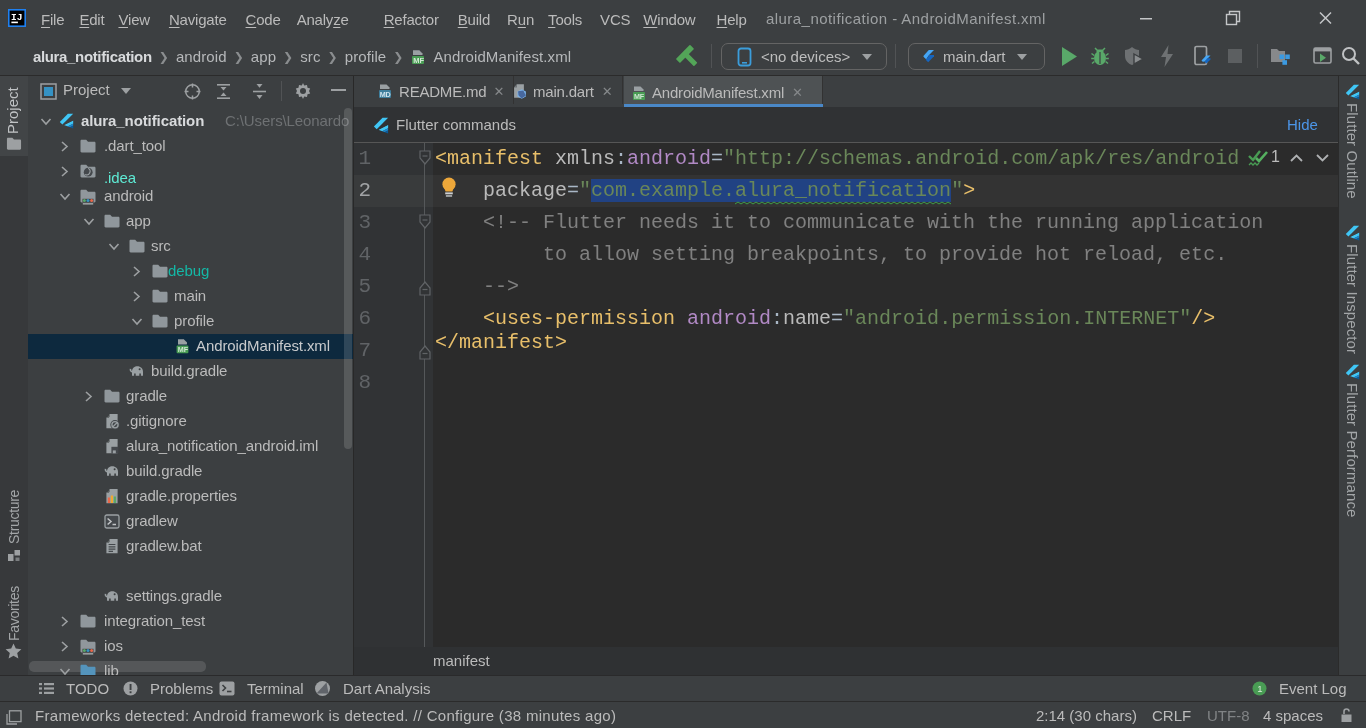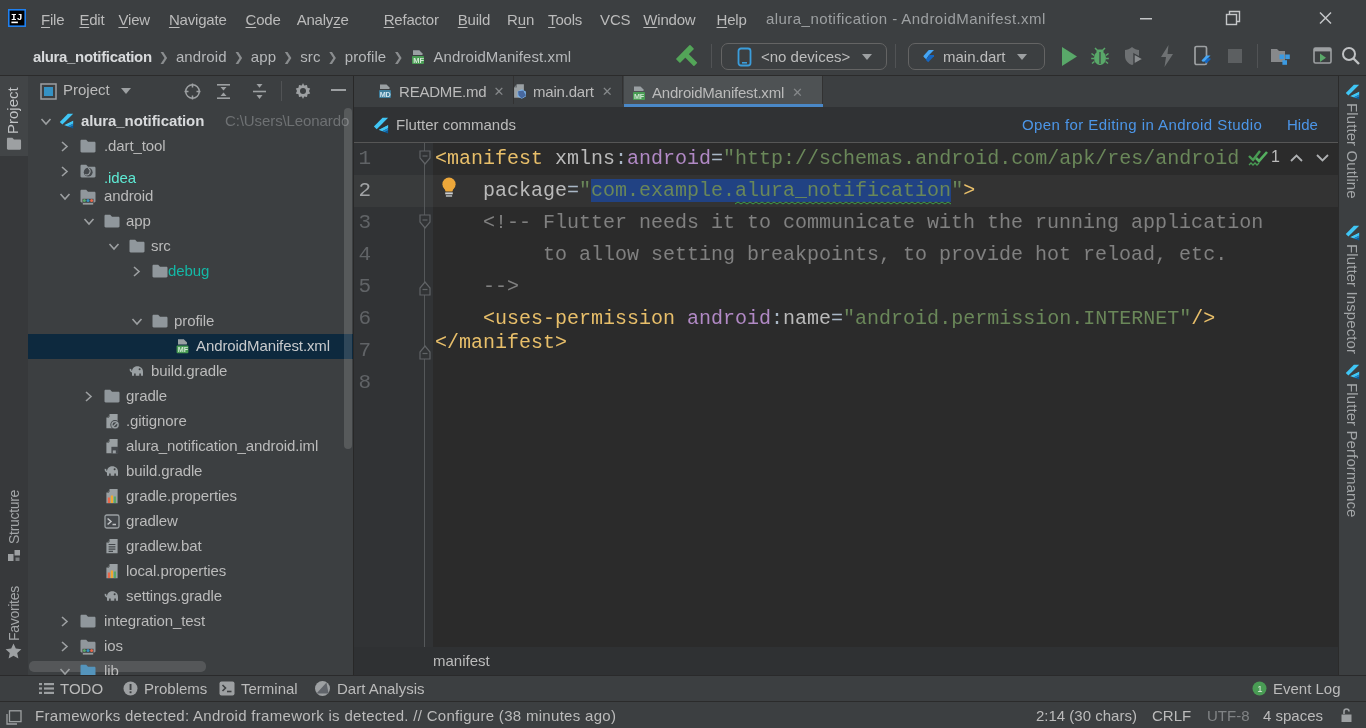--- a/index.html
+++ b/index.html
@@ -57,21 +57,21 @@
   .amber { color:#e8bf6a; } .attr { color:#bababa; } .ns { color:#b189c5; }
   .grn { color:#6a8759; } .cmt { color:#808080; } .wht { color:#a9b7c6; }
 
   
   #rstripe { left:1338px; top:76px; width:28px; height:626px; background:#3c3f41; border-left:1px solid #2b2b2b;}
 
   
   #bottombar { left:0; top:675px; width:1366px; height:26px; background:#3c3f41; border-top:1px solid #2a2a2b; }
   #statusbar { left:0; top:701px; width:1366px; height:27px; background:#3c3f41;
                border-top:1px solid #2b2b2b; color:#bbbbbb; font-size:15px; }
-  .bitem { position:absolute; top:0; height:25px; display:flex; align-items:center; gap:6px;
+  .bitem { position:absolute; top:0; height:25px; display:flex; align-items:center; gap:12px;
            color:#bbbbbb; font-size:15px; }
 </style>
 </head>
 <body>
 <div id="root">
   <div class="abs" id="titlebar">
     <svg class="abs" style="left:8px;top:9px" width="18" height="18" viewBox="0 0 18 18">
       <rect x="0.8" y="0.8" width="16.4" height="16.4" fill="#000000" stroke="#1f80f0" stroke-width="1.6"></rect>
       <text x="3" y="10.5" font-family="Liberation Mono,monospace" font-size="9.5" font-weight="bold" fill="#ffffff">IJ</text>
       <rect x="3.4" y="12.6" width="6.5" height="1.6" fill="#ffffff"></rect>
@@ -370,20 +370,31 @@
           <svg class="abs" style="left:102px;top:6px;color:#9da0a2" width="14" height="13" viewBox="0 0 14 13">
             <use href="#chevR"></use>
           </svg>
           <svg class="abs" style="left:124px;top:4px" width="16" height="17" viewBox="0 0 16 17">
             <g style="color:#90979c">
               <use href="#folder"></use>
             </g>
           </svg>
           <span class="abs" style="left:140px;top:3px;color:#14b8a6">debug</span>
         </div>
+      <div class="trow" style="top:208px;">
+          <svg class="abs" style="left:102px;top:6px;color:#9da0a2" width="14" height="13" viewBox="0 0 14 13">
+            <use href="#chevR"></use>
+          </svg>
+          <svg class="abs" style="left:124px;top:4px" width="16" height="17" viewBox="0 0 16 17">
+            <g style="color:#90979c">
+              <use href="#folder"></use>
+            </g>
+          </svg>
+          <span class="abs" style="left:146px;top:3px;color:#bbbbbb">main</span>
+        </div>
       <div class="trow" style="top:233px;">
           <svg class="abs" style="left:102px;top:6px;color:#9da0a2" width="14" height="13" viewBox="0 0 14 13">
             <use href="#chevD"></use>
           </svg>
           <svg class="abs" style="left:124px;top:4px" width="16" height="17" viewBox="0 0 16 17">
             <g style="color:#90979c">
               <use href="#folder"></use>
             </g>
           </svg>
           <span class="abs" style="left:146px;top:3px;color:#bbbbbb">profile</span>
@@ -462,31 +473,20 @@
           <span class="abs" style="left:98px;top:3px;color:#bbbbbb">gradlew</span>
         </div>
       <div class="trow" style="top:458px;">
           <svg class="abs" style="left:76px;top:4px" width="16" height="17" viewBox="0 0 16 17">
             <g style="color:#9aa0a3">
               <use href="#page"></use>
             </g>
             <path d="M4.6 6.5 L11.4 6.5 M4.6 8.8 L11.4 8.8 M4.6 11.1 L11.4 11.1 M4.6 13.4 L9 13.4" stroke="#44484c" stroke-width="1.2"></path>
           </svg>
           <span class="abs" style="left:98px;top:3px;color:#bbbbbb">gradlew.bat</span>
-        </div>
-      <div class="trow" style="top:483px;">
-          <svg class="abs" style="left:76px;top:4px" width="16" height="17" viewBox="0 0 16 17">
-            <g style="color:#9aa0a3">
-              <use href="#page"></use>
-            </g>
-            <rect x="3.8" y="9.5" width="2.2" height="5.5" fill="#e8684a"></rect>
-            <rect x="6.8" y="7.5" width="2.2" height="7.5" fill="#f0a732"></rect>
-            <rect x="9.8" y="8.5" width="2.2" height="6.5" fill="#59a869"></rect>
-          </svg>
-          <span class="abs" style="left:98px;top:3px;color:#bbbbbb">local.properties</span>
         </div>
       <div class="trow" style="top:508px;">
           <svg class="abs" style="left:76px;top:4px" width="16" height="17" viewBox="0 0 16 17">
             <g style="color:#9aa0a3">
               <use href="#elephant"></use>
             </g>
           </svg>
           <span class="abs" style="left:98px;top:3px;color:#bbbbbb">settings.gradle</span>
         </div>
       <div class="trow" style="top:533px;">
@@ -562,21 +562,20 @@
         <span>AndroidManifest.xml</span>
         <span style="margin-left:8px;color:#85888a;font-size:13px">✕</span>
       </div>
       <div class="abs" style="left:270px;top:28px;width:199px;height:3px;background:#4a88c7"></div>
     </div>
     <div id="banner">
       <svg class="abs" style="left:18px;top:10px" width="17" height="17" viewBox="0 0 16 16">
           <use href="#flutter"></use>
         </svg>
       <span class="abs" style="left:42px;top:9px;font-size:15px;color:#bbbbbb">Flutter commands</span>
-      <span class="abs" style="left:668px;top:9px;font-size:15px;color:#4c96e8;letter-spacing:0.42px">Open for Editing in Android Studio</span>
       <span class="abs" style="left:933px;top:9px;font-size:15px;color:#4c96e8">Hide</span>
     </div>
     <div id="code">
       <div id="gutter"></div>
       <div class="abs" style="left:0;top:32px;width:984px;height:32px;background:rgba(255,255,255,0.04)"></div>
       <div class="lnum" style="left:0px;top:0px">1</div>
       <div class="lnum" style="left:0px;top:32px;color:#a1a3a5">2</div>
       <div class="lnum" style="left:0px;top:64px">3</div>
       <div class="lnum" style="left:0px;top:96px">4</div>
       <div class="lnum" style="left:0px;top:128px">5</div>

